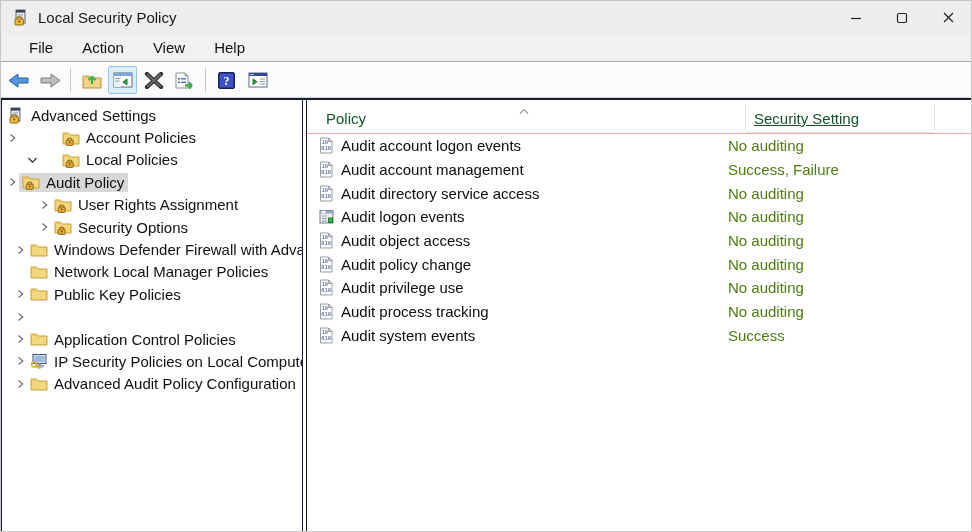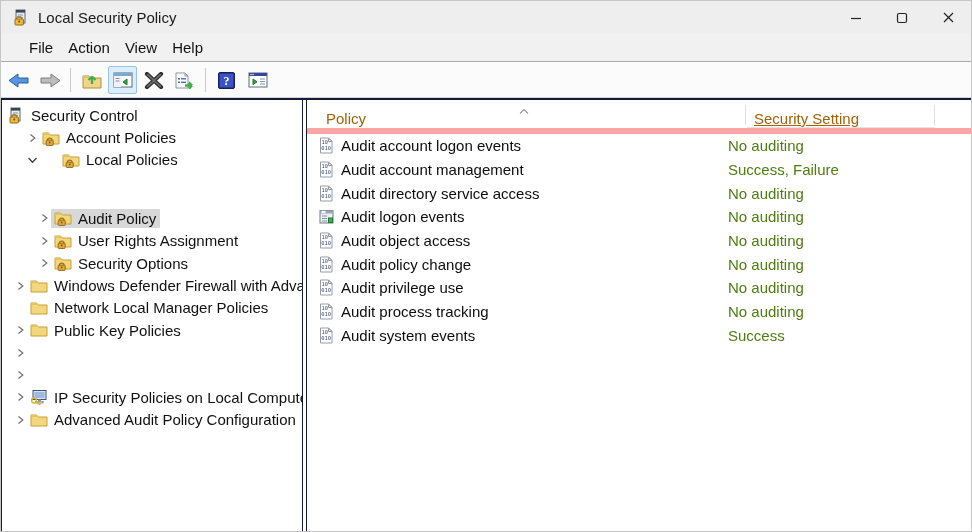--- a/index.html
+++ b/index.html
@@ -13,21 +13,21 @@
   .titlebar { position:absolute; left:0; top:0; right:0; height:33px; background:#eeeeee;
               display:flex; align-items:center; }
   .titlebar .app-icon { margin-left:11px; width:18px; height:18px; display:flex; align-items:center; }
   .titlebar .title { margin-left:8px; font-size:15px; color:#191919; }
   .win-controls { margin-left:auto; display:flex; height:33px; }
   .win-btn { width:46px; height:33px; display:flex; align-items:center; justify-content:center; }
 
   
   .menubar { position:absolute; left:0; top:33px; right:0; height:28px; background:#f1f1f1;
              border-bottom:1px solid #a9a9a9; display:flex; align-items:center; font-size:15px; }
-  .menu-item { margin-left:15px; color:#111; }
+  .menu-item { margin-left:29px; color:#111; }
   .menu-item:first-child { margin-left:28px; }
 
   
   .toolbar { position:absolute; left:0; top:62px; right:0; height:35px; background:#fbfbfb;
              border-bottom:1px solid #d4d4d4; display:flex; align-items:center; padding-left:2px; }
   .tb-btn { width:29px; height:28px; display:flex; align-items:center; justify-content:center;
             border:1px solid transparent; border-radius:2px; margin:0 1px; }
   .tb-btn.active { background:#dcedfb; border-color:#94c4e9; }
   .tb-sep { width:1px; height:24px; background:#c9c9c9; margin:0 5px; }
 
@@ -42,21 +42,21 @@
 
   
   .tree-row { height:22.4px; display:flex; align-items:center; font-size:15px; white-space:nowrap; }
   .chev-slot { width:20px; flex:0 0 20px; display:flex; align-items:center; justify-content:center; }
   .node { display:inline-flex; align-items:center; padding:1px 4px 1px 3px; margin-left:-3px; border-radius:1px; }
   .node.selected { background:#d8d8d8; }
   .t-icon { width:18px; height:16px; flex:0 0 18px; display:flex; align-items:center; margin-right:6px; }
   .t-label { color:#101010; }
 
   
-  .list-header { position:relative; height:34px; border-bottom:6px solid #fca5a5; font-size:15px; color:#a16207; }
+  .list-header { position:relative; height:34px; border-bottom:1px solid #fca5a5; font-size:15px; color:#14532d; }
   .col-head { position:absolute; top:10px; }
   .col-head.policy { left:19px; width:418px; }
   .col-head.setting { left:447px; width:178px;text-decoration:underline; }
   .hdr-div { position:absolute; top:5px; bottom:3px; width:1px; background:#dedede; }
   .hdr-underline { position:absolute; left:440px; width:188px; bottom:0; height:1px; background:#e4e4e4; }
   .sort-caret { position:absolute; left:212px; top:1px; }
 
   
   .list-row { position:relative; height:23.7px; display:flex; align-items:center; font-size:15px; }
   .l-icon { margin-left:11px; width:17px; height:17px; flex:0 0 17px; display:flex; align-items:center; }
@@ -200,24 +200,24 @@
               <svg width="17" height="17" viewBox="0 0 17 17">
      <rect x="4" y="1" width="9" height="13" fill="#e7eaf0" stroke="#5f6875"></rect>
      <rect x="4" y="1" width="9" height="2.6" fill="#3d4654"></rect>
      <line x1="6" y1="6" x2="11" y2="6" stroke="#8d97a6"></line>
                 <line x1="6" y1="8.5" x2="11" y2="8.5" stroke="#8d97a6"></line>
      <path d="M4.6 10.2 a2.6 2.6 0 0 1 5.2 0" fill="none" stroke="#a9801f" stroke-width="1.4"></path>
      <rect x="3" y="10" width="8.4" height="6" rx="0.8" fill="#f0b93a" stroke="#8f6c14"></rect>
      <circle cx="7.2" cy="12.6" r="1" fill="#6a4f0d"></circle>
               </svg>
             </span>
-            <span class="t-label">Security Control</span>
-          </span>
-        </div>
-        <div class="tree-row" style="padding-left: 20px;">
+            <span class="t-label">Advanced Settings</span>
+          </span>
+        </div>
+        <div class="tree-row" style="padding-left: 0; gap: 40px;">
           <span class="chev-slot">
             <svg width="9" height="10" viewBox="0 0 9 10">
               <path d="M2.5 1.5 L6.8 5 L2.5 8.5" fill="none" stroke="#6f6f6f" stroke-width="1.2"></path>
             </svg>
           </span>
           <span class="node">
             <span class="t-icon">
               <svg width="18" height="16" viewBox="0 0 18 16">
      <path d="M1 3 h5.6 l1.6 2 H17 v9 H1 z" fill="#f3d77c" stroke="#c59f3a"></path>
      <path d="M1 3 h5.6 l1.6 2 H1 z" fill="#e6c258"></path>
@@ -241,21 +241,21 @@
      <path d="M1 3 h5.6 l1.6 2 H17 v9 H1 z" fill="#f3d77c" stroke="#c59f3a"></path>
      <path d="M1 3 h5.6 l1.6 2 H1 z" fill="#e6c258"></path>
      <path d="M5.4 10.4 a2.3 2.3 0 0 1 4.6 0" fill="none" stroke="#9c7618" stroke-width="1.3"></path>
      <rect x="4.2" y="10.2" width="7" height="5.2" rx="0.7" fill="#eaa83c" stroke="#8f6c14"></rect>
      <circle cx="7.7" cy="12.4" r="0.9" fill="#6a4f0d"></circle>
               </svg>
             </span>
             <span class="t-label">Local Policies</span>
           </span>
         </div>
-        <div class="tree-row" style="padding-left: 32px; margin-top: 36px;">
+        <div class="tree-row" style="">
           <span class="chev-slot">
             <svg width="9" height="10" viewBox="0 0 9 10">
               <path d="M2.5 1.5 L6.8 5 L2.5 8.5" fill="none" stroke="#6f6f6f" stroke-width="1.2"></path>
             </svg>
           </span>
           <span class="node selected">
             <span class="t-icon">
               <svg width="18" height="16" viewBox="0 0 18 16">
      <path d="M1 3 h5.6 l1.6 2 H17 v9 H1 z" fill="#f3d77c" stroke="#c59f3a"></path>
      <path d="M1 3 h5.6 l1.6 2 H1 z" fill="#e6c258"></path>
@@ -354,20 +354,29 @@
             <svg width="9" height="10" viewBox="0 0 9 10">
               <path d="M2.5 1.5 L6.8 5 L2.5 8.5" fill="none" stroke="#6f6f6f" stroke-width="1.2"></path>
             </svg>
           </span>
         </div>
         <div class="tree-row" style="padding-left: 8px;">
           <span class="chev-slot">
             <svg width="9" height="10" viewBox="0 0 9 10">
               <path d="M2.5 1.5 L6.8 5 L2.5 8.5" fill="none" stroke="#6f6f6f" stroke-width="1.2"></path>
             </svg>
+          </span>
+          <span class="node">
+            <span class="t-icon">
+              <svg width="18" height="16" viewBox="0 0 18 16">
+     <path d="M1 3 h5.6 l1.6 2 H17 v9 H1 z" fill="#f3d77c" stroke="#c59f3a"></path>
+     <path d="M1 3 h5.6 l1.6 2 H1 z" fill="#e6c258"></path>
+              </svg>
+            </span>
+            <span class="t-label">Application Control Policies</span>
           </span>
         </div>
         <div class="tree-row" style="padding-left: 8px;">
           <span class="chev-slot">
             <svg width="9" height="10" viewBox="0 0 9 10">
               <path d="M2.5 1.5 L6.8 5 L2.5 8.5" fill="none" stroke="#6f6f6f" stroke-width="1.2"></path>
             </svg>
           </span>
           <span class="node">
             <span class="t-icon">

